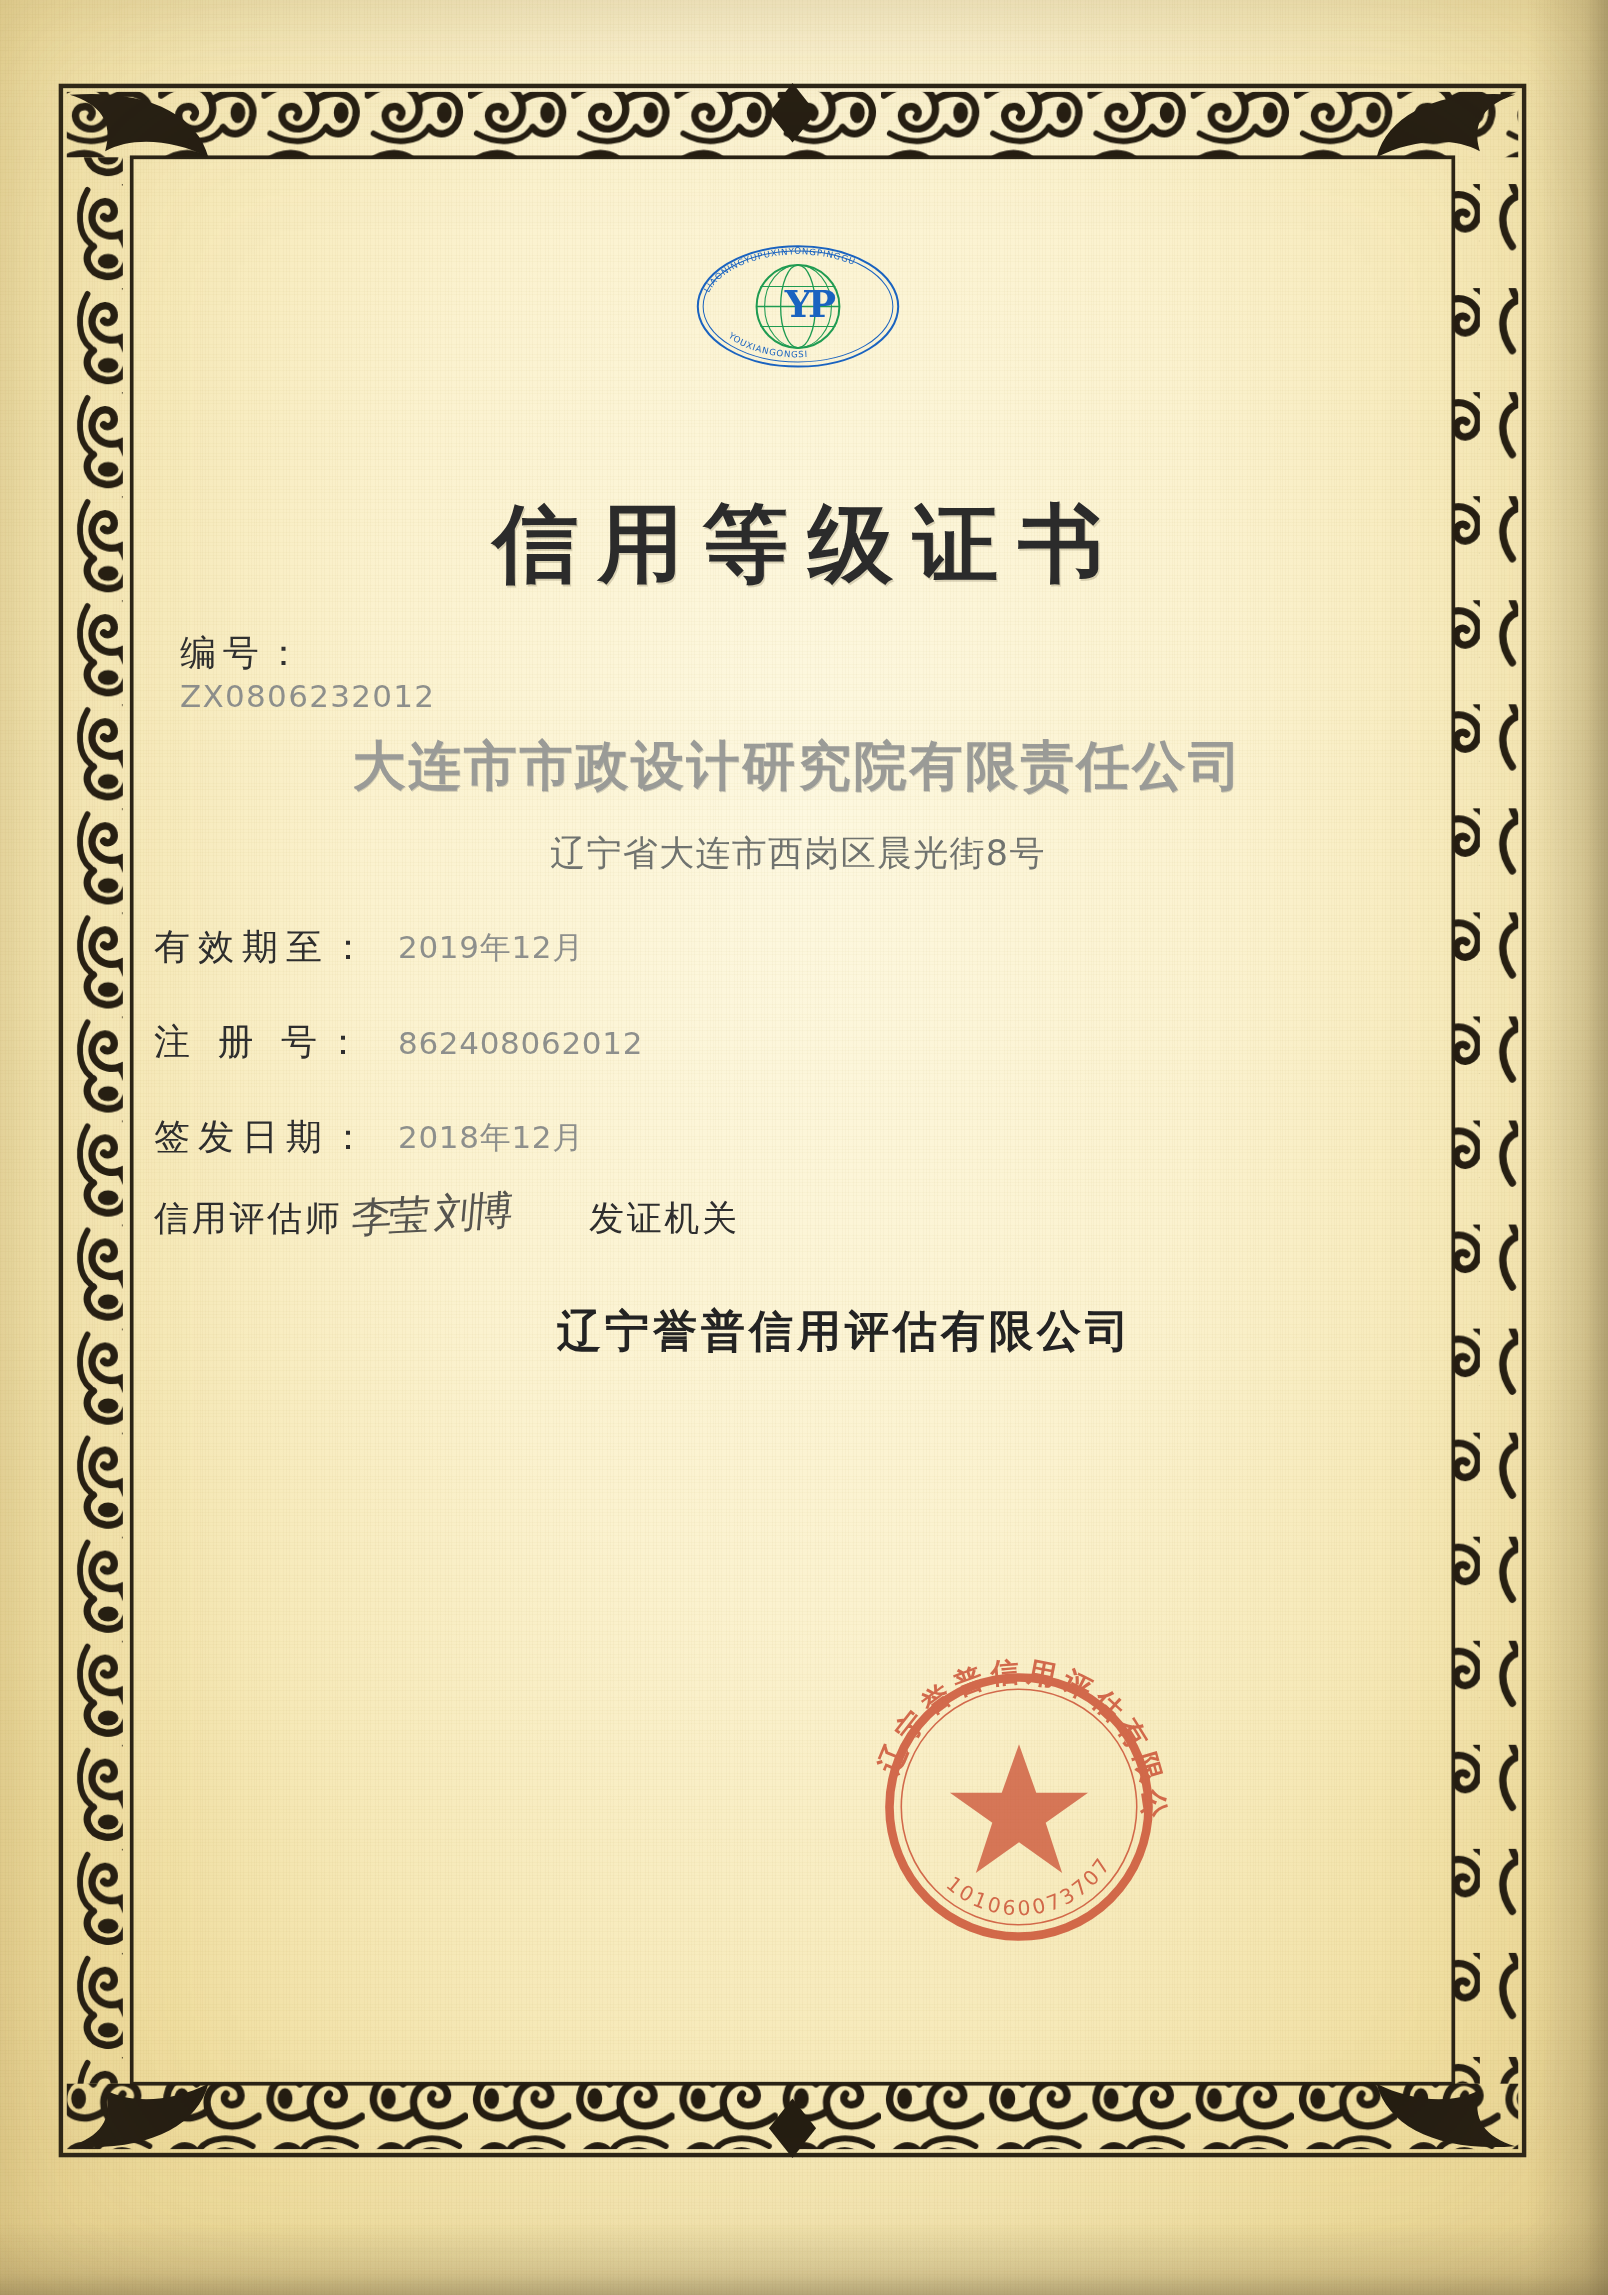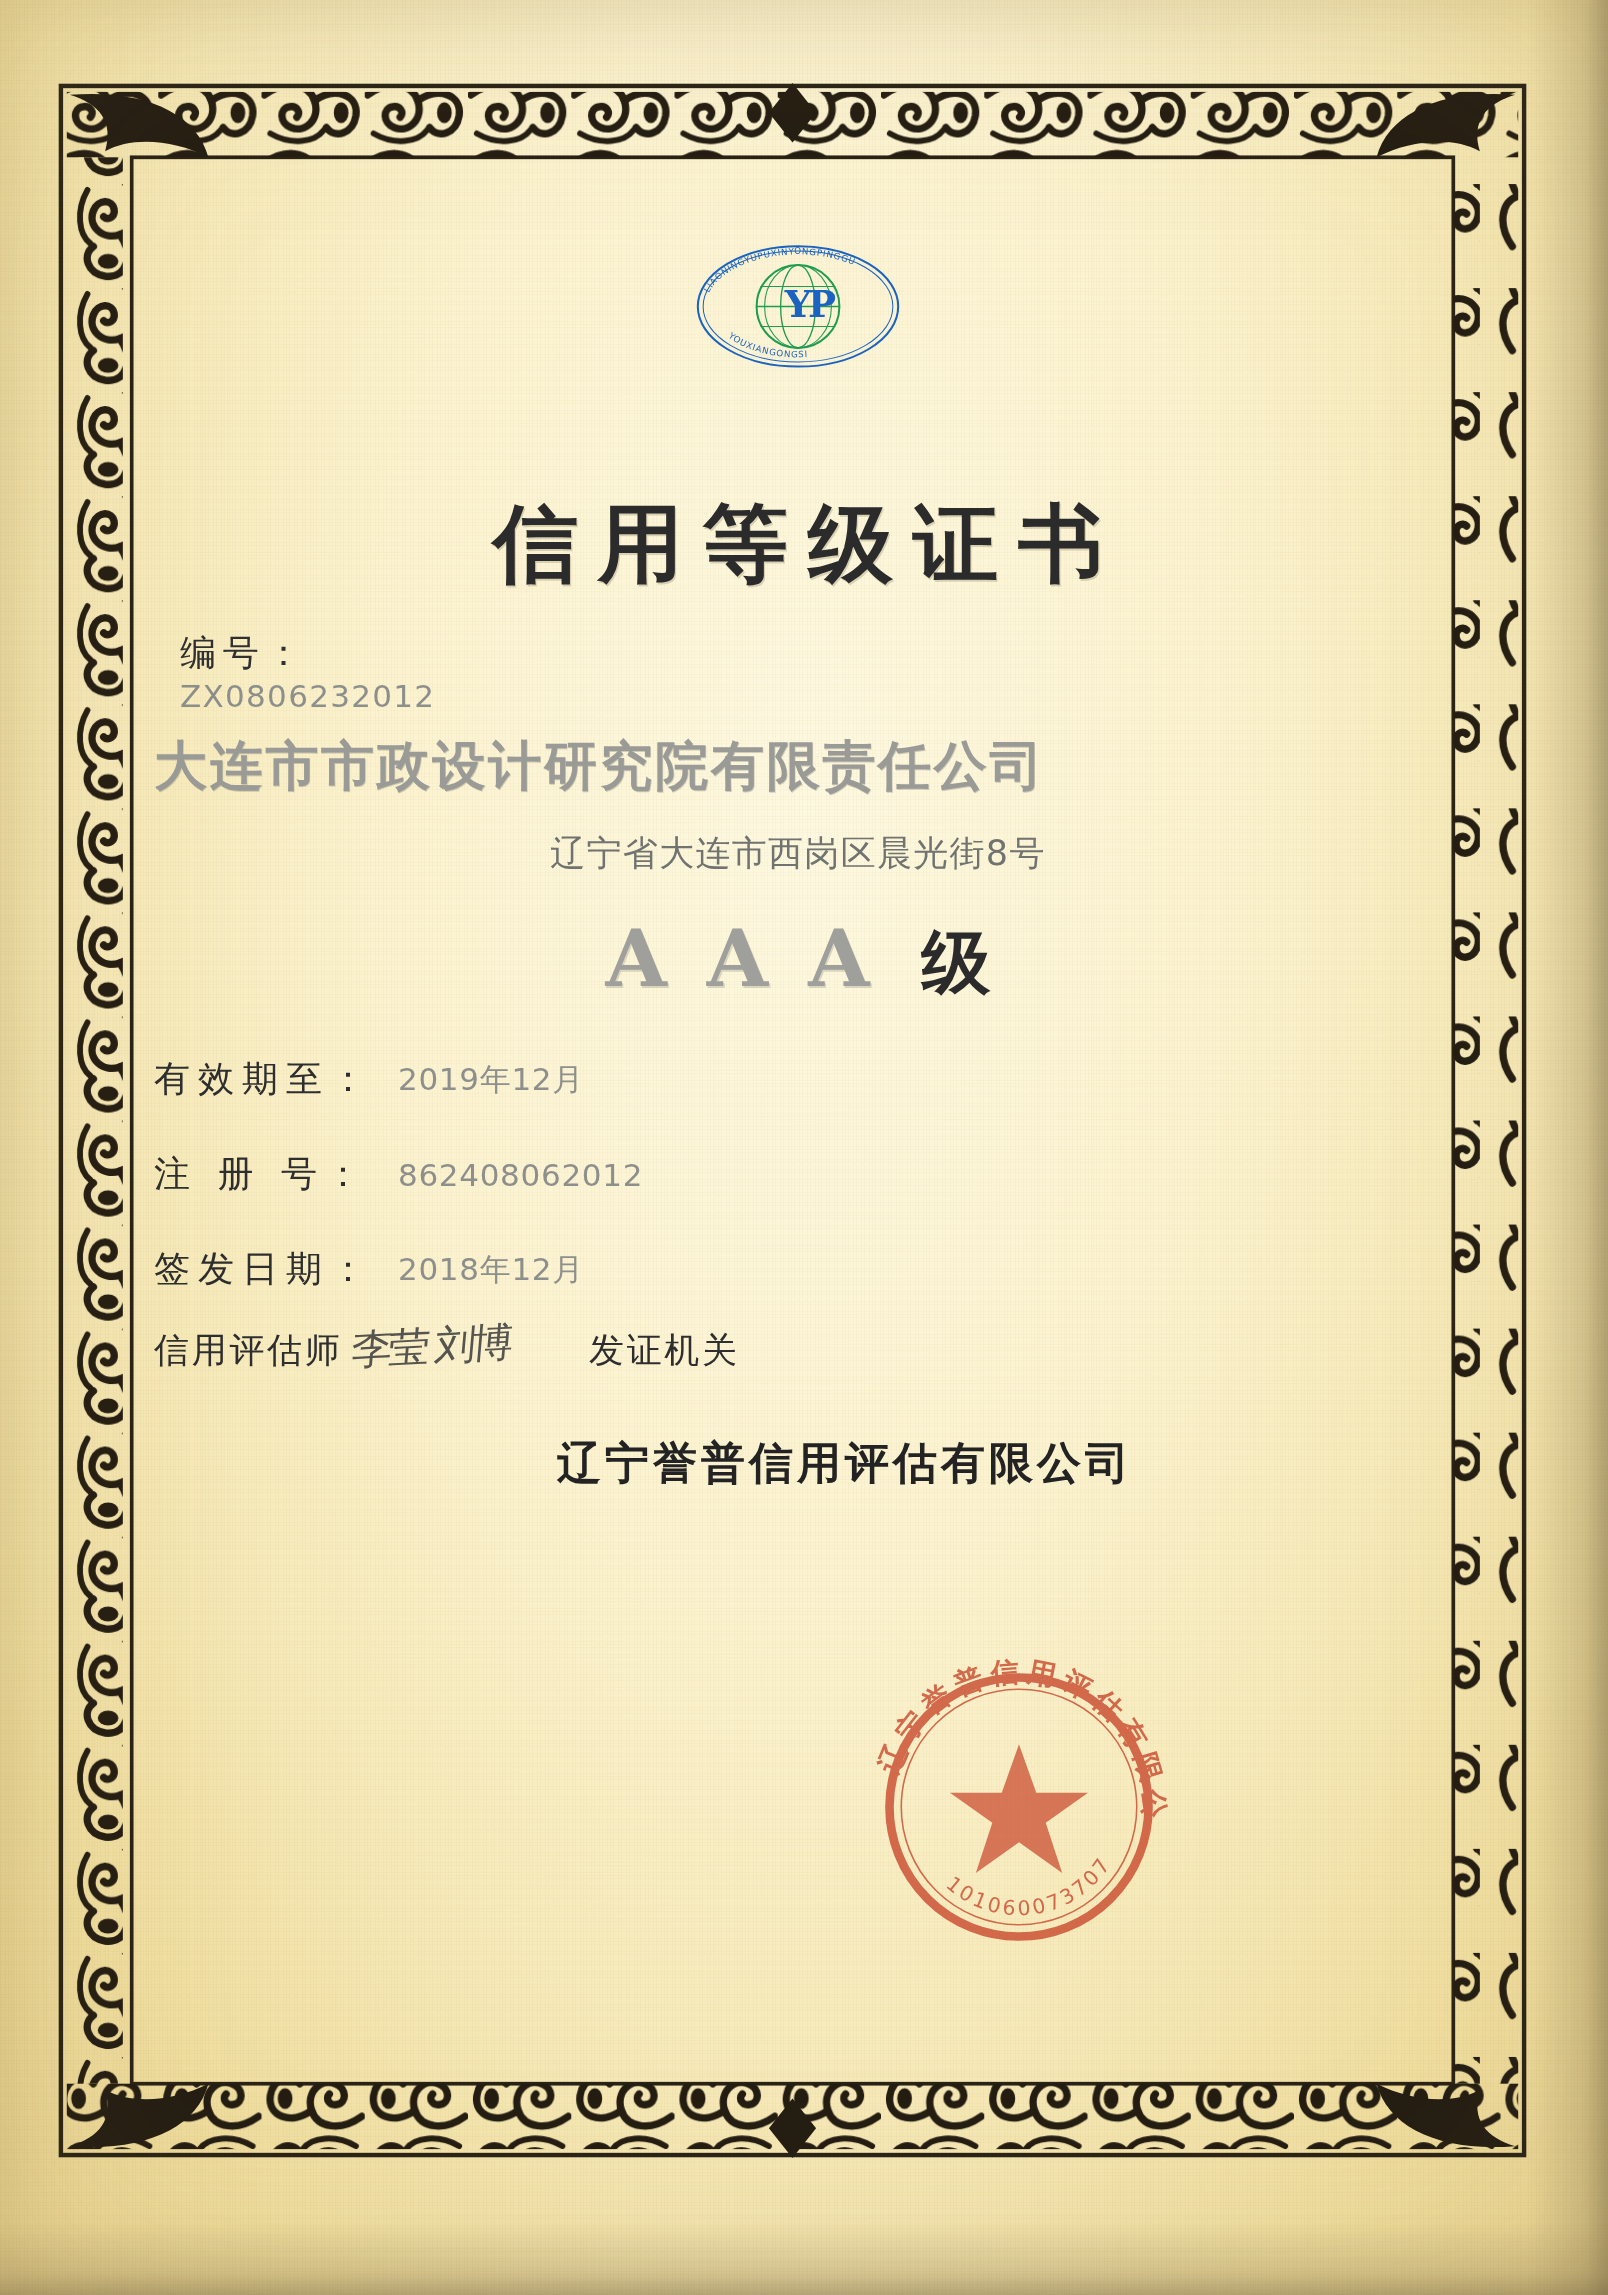--- a/index.html
+++ b/index.html
@@ -96,21 +96,21 @@
   .value-print {
     font-family: "DejaVu Sans", "Liberation Sans", sans-serif;
     font-size: 31px;
     color: #8d8f8c;
     letter-spacing: 1.3px;
     margin-left: 26px;
   }
 
   .company-name {
     margin-top: 17.4px;
-    text-align: left;
+    text-align: center;
     font-family: "DejaVu Serif", "Liberation Serif", serif;
     font-weight: bold;
     font-size: 53px;
     letter-spacing: 2.7px;
     color: #9a9b97;
     text-shadow: 0.7px 1.3px 0 rgba(110,110,105,0.30);
   }
 
   .company-address {
     margin-top: 27px;
@@ -316,24 +316,20 @@
 
     <div class="row">
       <span class="label">编号：</span>
       <span class="value-print">ZX0806232012</span>
     </div>
 
     <div class="company-name">大连市市政设计研究院有限责任公司</div>
     <div class="company-address">辽宁省大连市西岗区晨光街8号</div>
 
 
-    <div class="grade-line">
-      <span class="grade-letters">AAA</span>
-      <span class="grade-suffix">级</span>
-    </div>
 
     <div class="fields">
       <div class="field-row">
         <span class="field-label">有效期至：</span>
         <span class="field-value">2019年12月</span>
       </div>
       <div class="field-row">
         <span class="field-label">注 册 号：</span>
         <span class="field-value">862408062012</span>
       </div>

